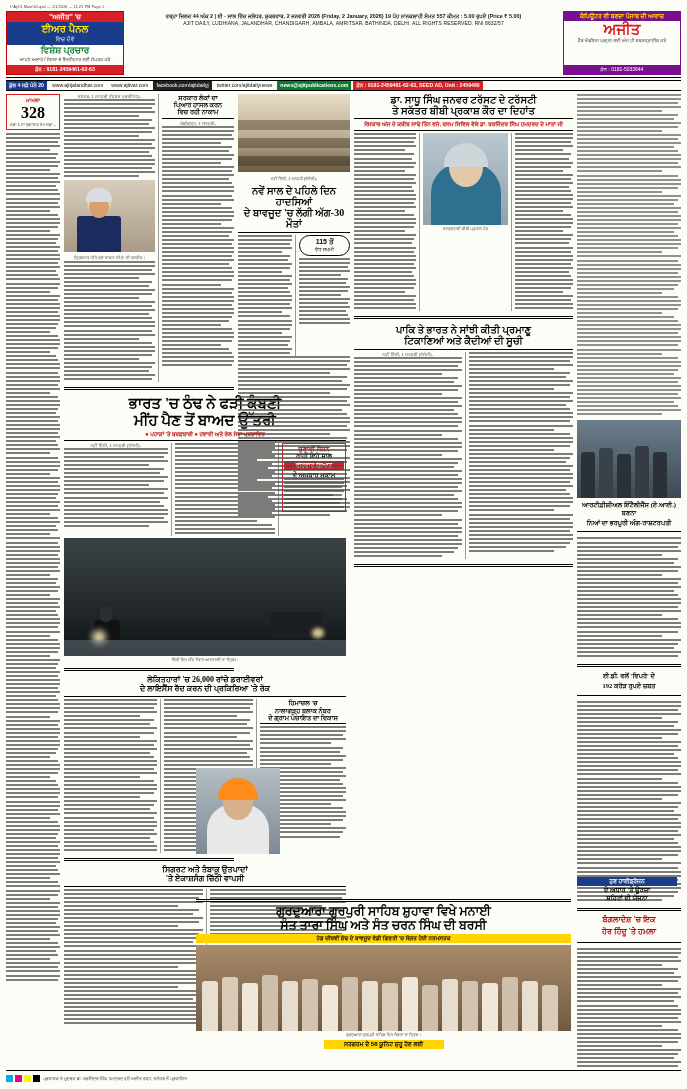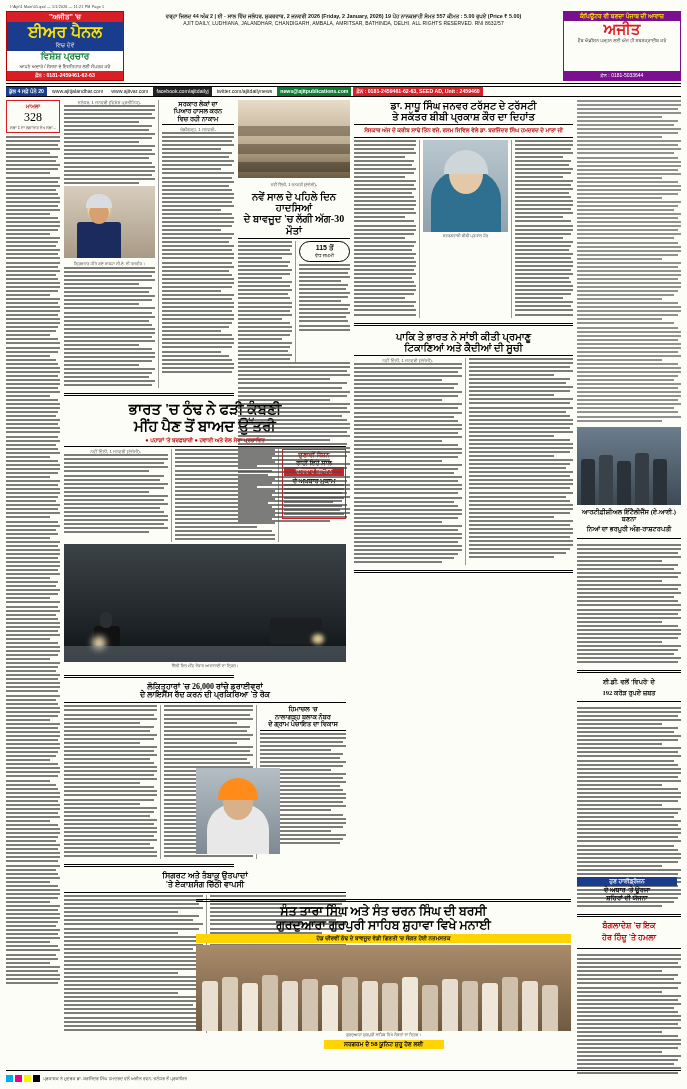--- a/index.html
+++ b/index.html
@@ -33,21 +33,21 @@
     display: flex; flex-direction: column;
     overflow: hidden;
   }
   .mh-left { border-color:#b00; }
   .mh-left-top {
     background: #d81f26; color: #fff; text-align: center;
     font-size: 7px; font-weight: bold; padding: 1px 0;
   }
   .mh-left-mid {
     background: #1a3c8c; color: #ffe600; text-align: center;
-    font-weight: bold; font-size: 16px; padding: 2px 0 1px 0;
+    font-weight: bold; font-size: 10px; padding: 2px 0 1px 0;
     line-height: 1.05;
   }
   .mh-left-sub {
     background:#1a3c8c; color:#fff; text-align:center; font-size:6px; padding-bottom:2px;
   }
   .mh-left-mid2 {
     background: #fff; color: #0a7c2f; text-align: center;
     font-weight: bold; font-size: 9px; padding: 1px 0; line-height:1.1;
   }
   .mh-left-body {
@@ -138,21 +138,21 @@
   .tag-red { background:#d81f26; color:#fff; font-size:6px; font-weight:bold; text-align:center; padding:1px 2px;}
   .tag-blue { background:#1a3c8c; color:#fff; font-size:6px; font-weight:bold; text-align:center; padding:1px 2px;}
   .vline { border-left:1px solid #999; }
   .hrule { border-top:1px solid #000; margin:2px 0; }
   .dbl { border-top:3px double #000; margin:2px 0; }
   .art-room { background: linear-gradient(#e8dcc8, #b8a98e 60%, #6b5b43); }
   .art-rain { background: linear-gradient(#3c4347, #1d2326 70%, #0d1113); }
   .art-group { background: linear-gradient(#6c7d8c, #3d4a55); }
   .art-sangat { background: linear-gradient(#a88b6a, #6f5a42); }
   .art-portrait { background: linear-gradient(#d8cdbd, #a89a86); }
-  .bignum { font-size:12px; font-weight:normal; color:#000; text-align:center; font-family:"Liberation Serif",serif;}
+  .bignum { font-size:16px; font-weight:bold; color:#000; text-align:center; font-family:"Liberation Serif",serif;}
   .bottombar { display:flex; align-items:center; gap:3px; height:10px; font-size:4.4px; color:#222; }
   .cmyk { display:flex; gap:2px; }
   .cmyk i { display:block; width:7px; height:7px; }
   
   .fig { position:absolute; bottom:0; background:#2b3138; border-radius:3px 3px 0 0; }
   .headl { position:absolute; background:#ffe9a8; border-radius:50%; filter: blur(1px); opacity:.85;}
 </style>
 </head>
 <body>
 
@@ -1449,22 +1449,22 @@
           <span></span>
           <span></span>
           <span></span>
       </div>
 
     </div>
   </div>
 
   <div style="position:absolute;left:196px;right:116px;bottom:40px;">
     <div class="dbl"></div>
+    <div class="hl hl-lg">ਗੁਰਦੁਆਰਾ ਗੁਰਪੁਰੀ ਸਾਹਿਬ ਸ਼ੁਹਾਵਾ ਵਿਖੇ ਮਨਾਈ</div>
     <div class="hl hl-lg">ਸੰਤ ਤਾਰਾ ਸਿੰਘ ਅਤੇ ਸੰਤ ਚਰਨ ਸਿੰਘ ਦੀ ਬਰਸੀ</div>
-    <div class="hl hl-lg">ਗੁਰਦੁਆਰਾ ਗੁਰਪੁਰੀ ਸਾਹਿਬ ਸ਼ੁਹਾਵਾ ਵਿਖੇ ਮਨਾਈ</div>
     <div class="sub" style="background:#ffd400;color:#000;margin-top:2px;padding:1px 0">ਹੱਡ ਚੀਰਵੀਂ ਠੰਢ ਦੇ ਬਾਵਜੂਦ ਵੱਡੀ ਗਿਣਤੀ 'ਚ ਸੰਗਤ ਹੋਈ ਨਤਮਸਤਕ</div>
     <div class="photo art-sangat" style="height:86px;margin-top:2px;">
       <div class="fig" style="left:6px;width:16px;height:50px;background:#e8dfd0;"></div>
       <div class="fig" style="left:26px;width:16px;height:54px;background:#d8cbb8;"></div>
       <div class="fig" style="left:46px;width:16px;height:48px;background:#efe7da;"></div>
       <div class="fig" style="left:66px;width:16px;height:56px;background:#cfc0ab;"></div>
       <div class="fig" style="left:86px;width:16px;height:50px;background:#e6ddd0;"></div>
       <div class="fig" style="left:106px;width:16px;height:52px;background:#d2c4b0;"></div>
       <div class="fig" style="left:126px;width:16px;height:46px;background:#efe7da;"></div>
       <div class="fig" style="left:146px;width:16px;height:54px;background:#cfc0ab;"></div>

